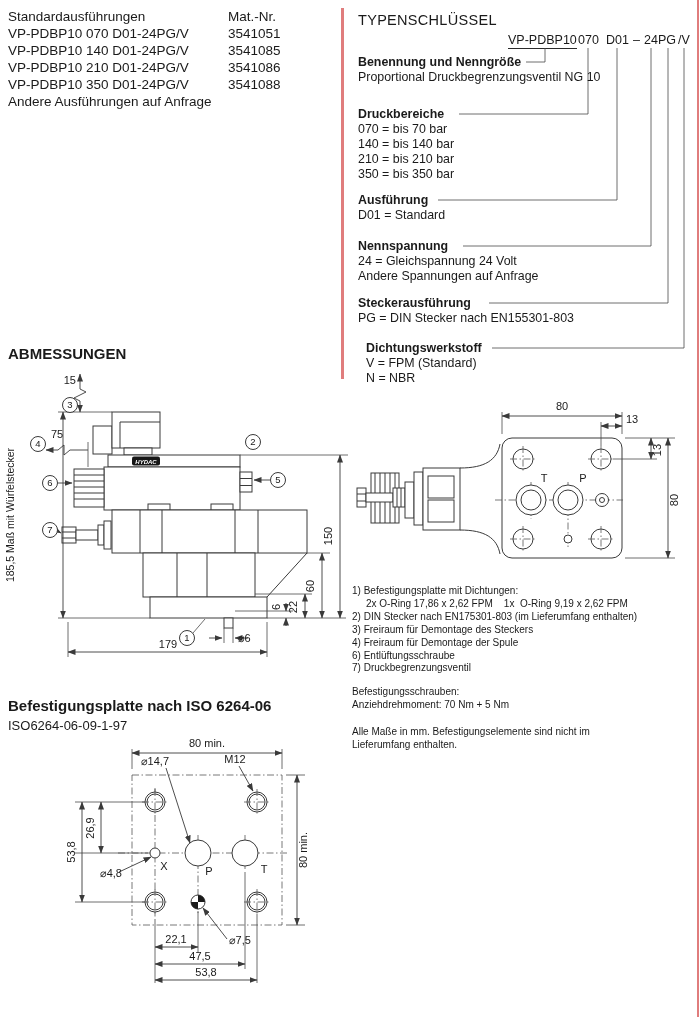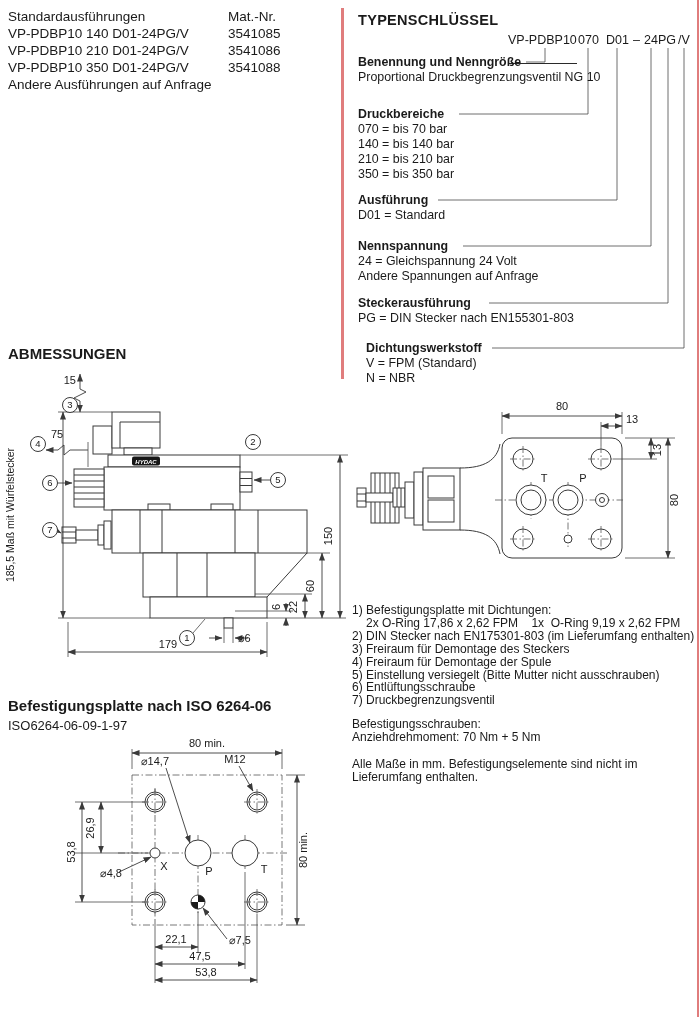--- a/index.html
+++ b/index.html
@@ -10,30 +10,30 @@
   .abs{position:absolute}
   
   .std{left:8px;top:8px;width:330px;font-size:13.5px;line-height:17px}
   .std .hd{font-weight:normal}
   .std-row{display:flex}
   .std-row .c1{width:220px}
   .std-row .c2{width:90px}
   
   .vline-red{width:2.5px;background:#e07d7d}
   
-  .tk-title{left:358px;top:12px;font-size:14.5px;font-weight:bold;letter-spacing:.3px}
+  .tk-title{left:358px;top:12px;font-size:14.5px;font-weight:normal;letter-spacing:.3px}
   .code-part{position:absolute;top:33px;font-size:12.5px;white-space:nowrap}
-  .code-part.u{border-bottom:1.2px solid #2a2a2a;padding-bottom:16px}
+  .code-part.u{border-bottom:1.2px solid #2a2a2a;padding-bottom:1px}
   .tk-sec{position:absolute;font-size:12.4px;line-height:15px;white-space:nowrap}
   .tk-label{font-weight:bold}
   
   .h1{font-size:15px;font-weight:bold}
   .sub{font-size:13px}
   
-  .notes{left:352px;top:604px;width:348px;font-size:12px;line-height:12.9px}
+  .notes{left:352px;top:585px;width:348px;font-size:10px;line-height:12.9px}
   .note-line{padding-left:13px;text-indent:-13px}
   .note-line.cont{padding-left:14px;text-indent:0;white-space:pre}
   .notes .gap{height:11px}
   
   svg{position:absolute;overflow:visible}
   svg text{font-family:"Liberation Sans",sans-serif;fill:#1a1a1a}
   .shp{stroke:#3a3a3a;fill:#fff;stroke-width:1}
   .ln{stroke:#3a3a3a;fill:none;stroke-width:1}
   .thin{stroke:#4a4a4a;fill:none;stroke-width:.8}
   .dimln{stroke:#3a3a3a;fill:none;stroke-width:.9}
@@ -44,20 +44,24 @@
   .tag{fill:#161616;stroke:none}
   .tagtxt{fill:#fff;font-size:6px;font-weight:bold;font-style:italic}
 </style>
 </head>
 <body>
 
 <div class="abs std">
   <div class="std-row">
     <span class="c1 hd">Standardausführungen</span>
     <span class="c2 hd">Mat.-Nr.</span>
+  </div>
+  <div class="std-row">
+    <span class="c1">VP-PDBP10 070 D01-24PG/V</span>
+    <span class="c2">3541051</span>
   </div>
   <div class="std-row">
     <span class="c1">VP-PDBP10 140 D01-24PG/V</span>
     <span class="c2">3541085</span>
   </div>
   <div class="std-row">
     <span class="c1">VP-PDBP10 210 D01-24PG/V</span>
     <span class="c2">3541086</span>
   </div>
   <div class="std-row">
@@ -290,21 +294,20 @@
     <text class="dim" transform="rotate(-90 323 112)" x="323" y="112" text-anchor="middle">80</text>
   </g>
 </svg>
 
 <div class="abs notes">
   <div class="note-line">1) Befestigungsplatte mit Dichtungen:</div>
   <div class="note-line cont">2x O-Ring 17,86 x 2,62 FPM    1x  O-Ring 9,19 x 2,62 FPM</div>
   <div class="note-line">2) DIN Stecker nach EN175301-803 (im Lieferumfang enthalten)</div>
   <div class="note-line">3) Freiraum für Demontage des Steckers</div>
   <div class="note-line">4) Freiraum für Demontage der Spule</div>
-  <div class="note-line">5) Einstellung versiegelt (Bitte Mutter nicht ausschrauben)</div>
   <div class="note-line">6) Entlüftungsschraube</div>
   <div class="note-line">7) Druckbegrenzungsventil</div>
   <div class="gap"></div>
   <div>Befestigungsschrauben:</div>
   <div>Anziehdrehmoment: 70 Nm + 5 Nm</div>
   <div class="gap" style="height:14px"></div>
   <div>Alle Maße in mm. Befestigungselemente sind nicht im</div>
   <div>Lieferumfang enthalten.</div>
 </div>
 

